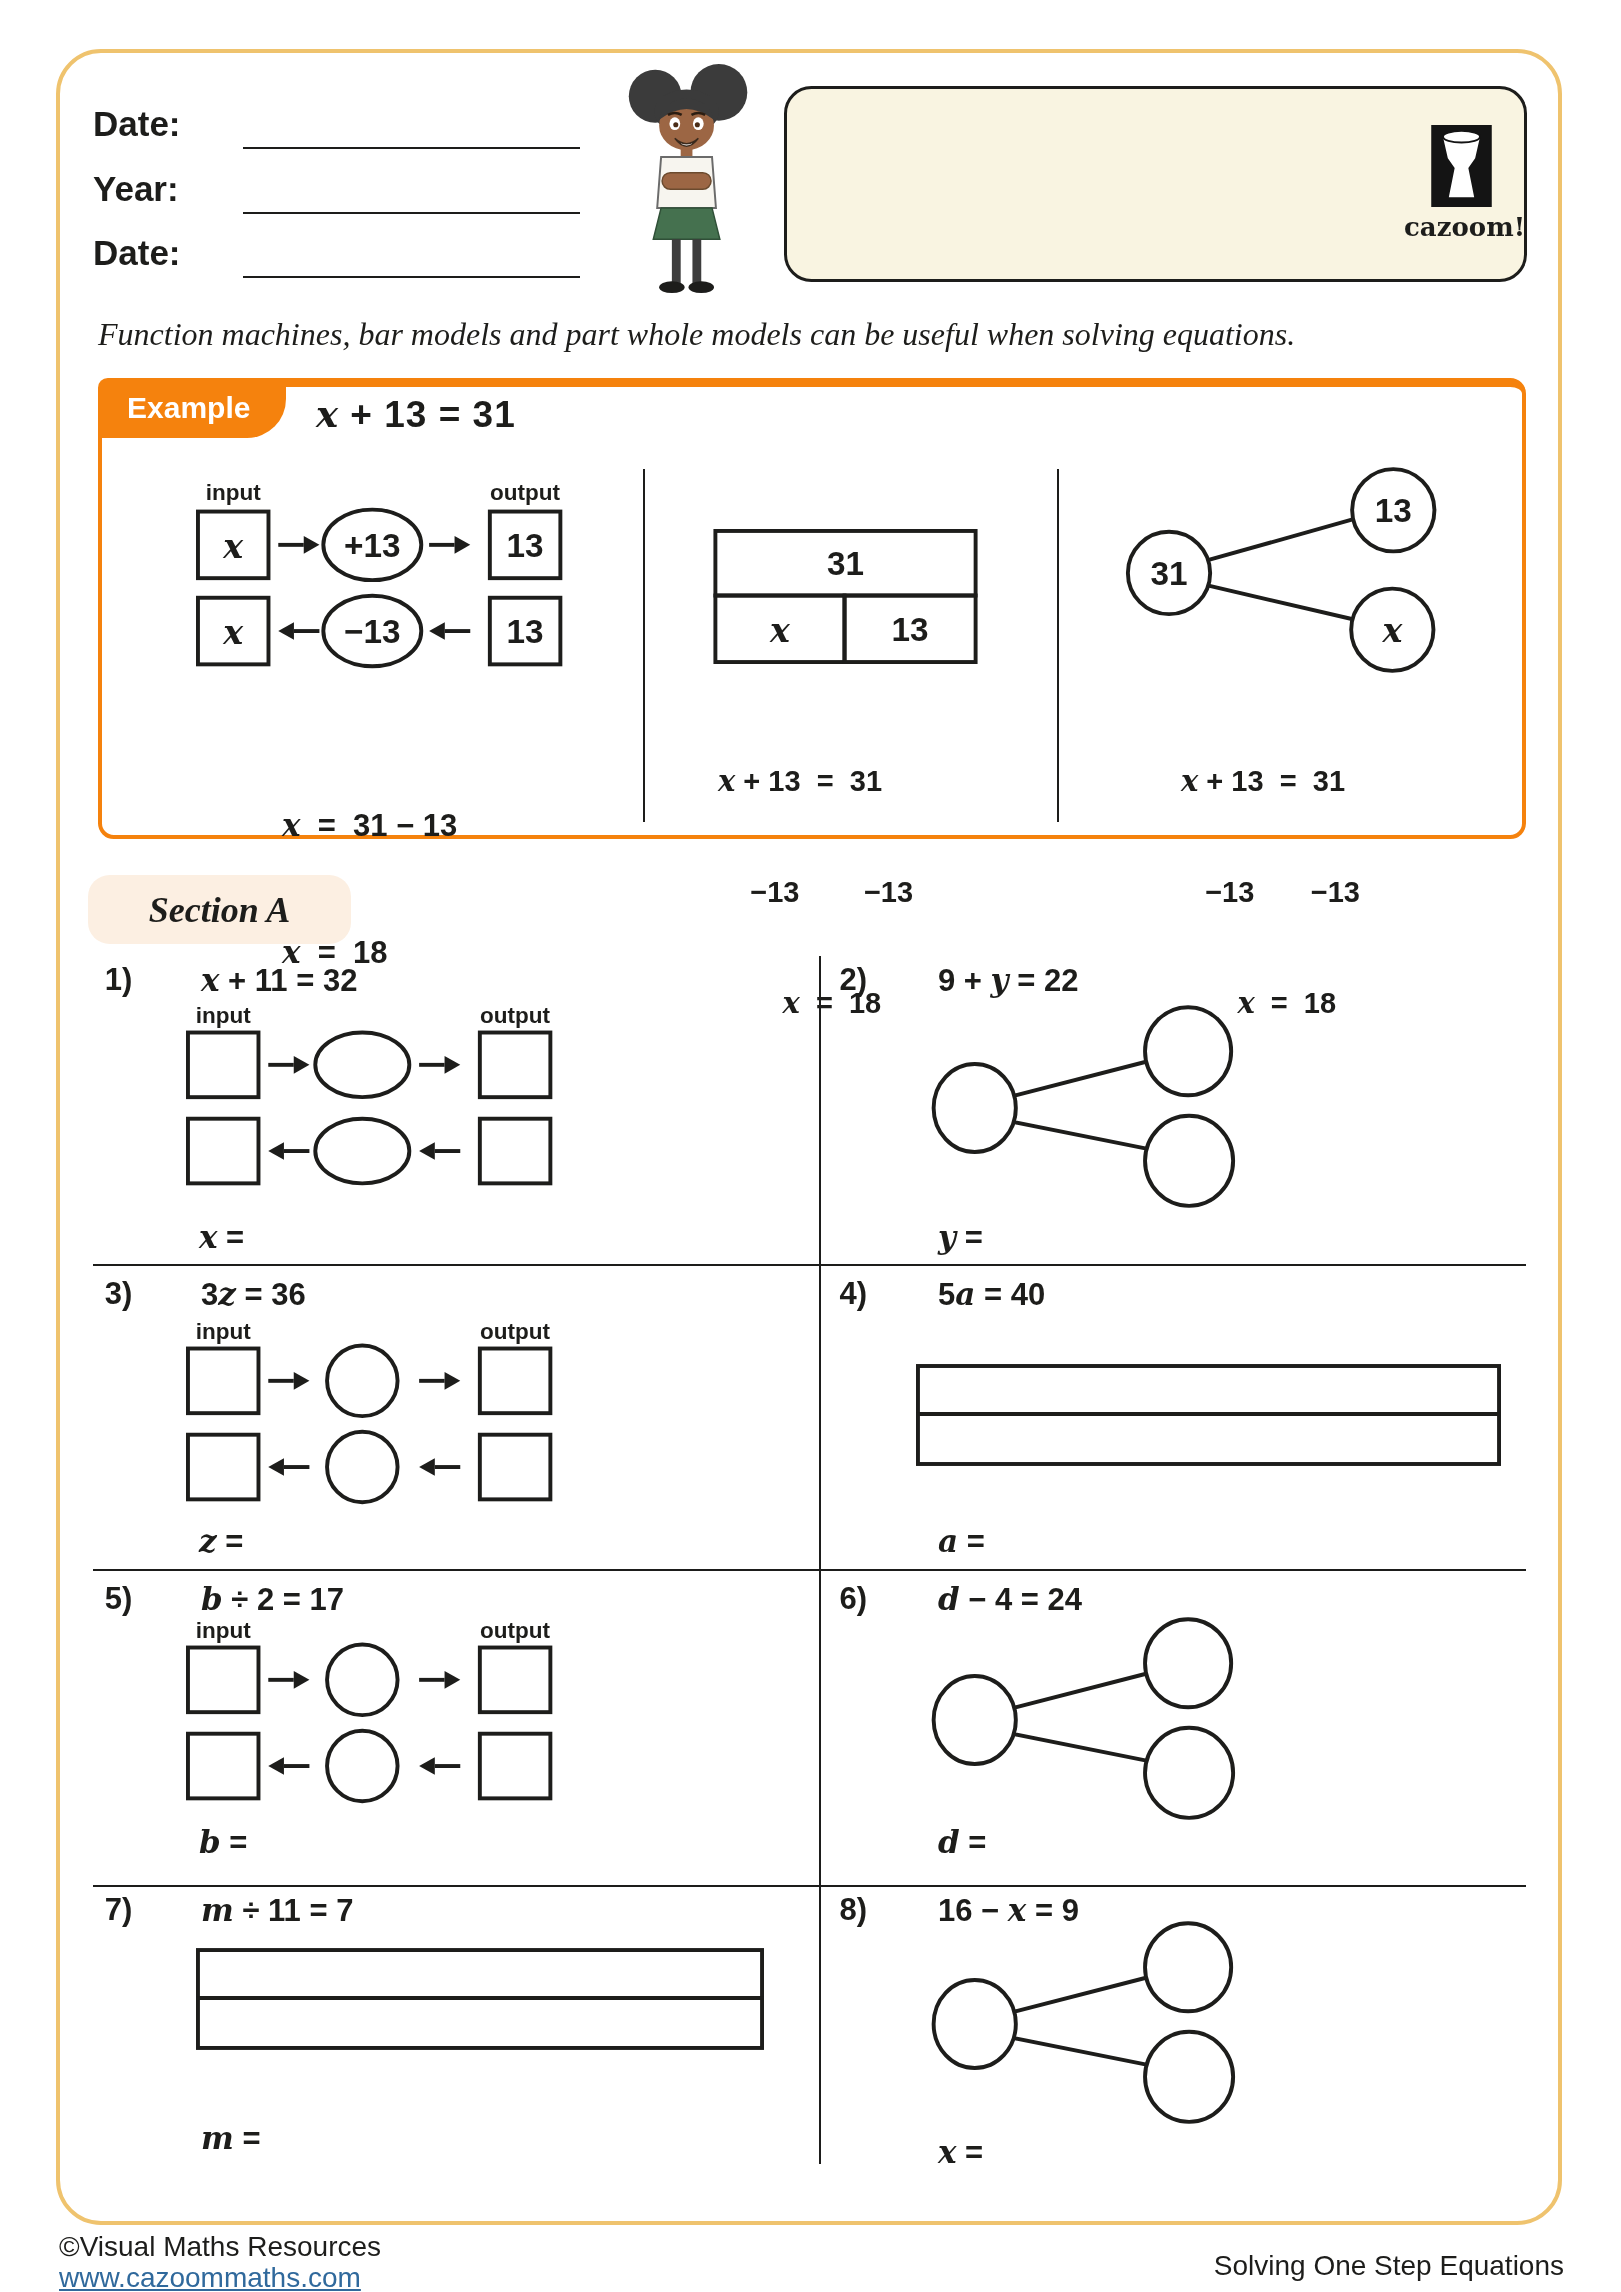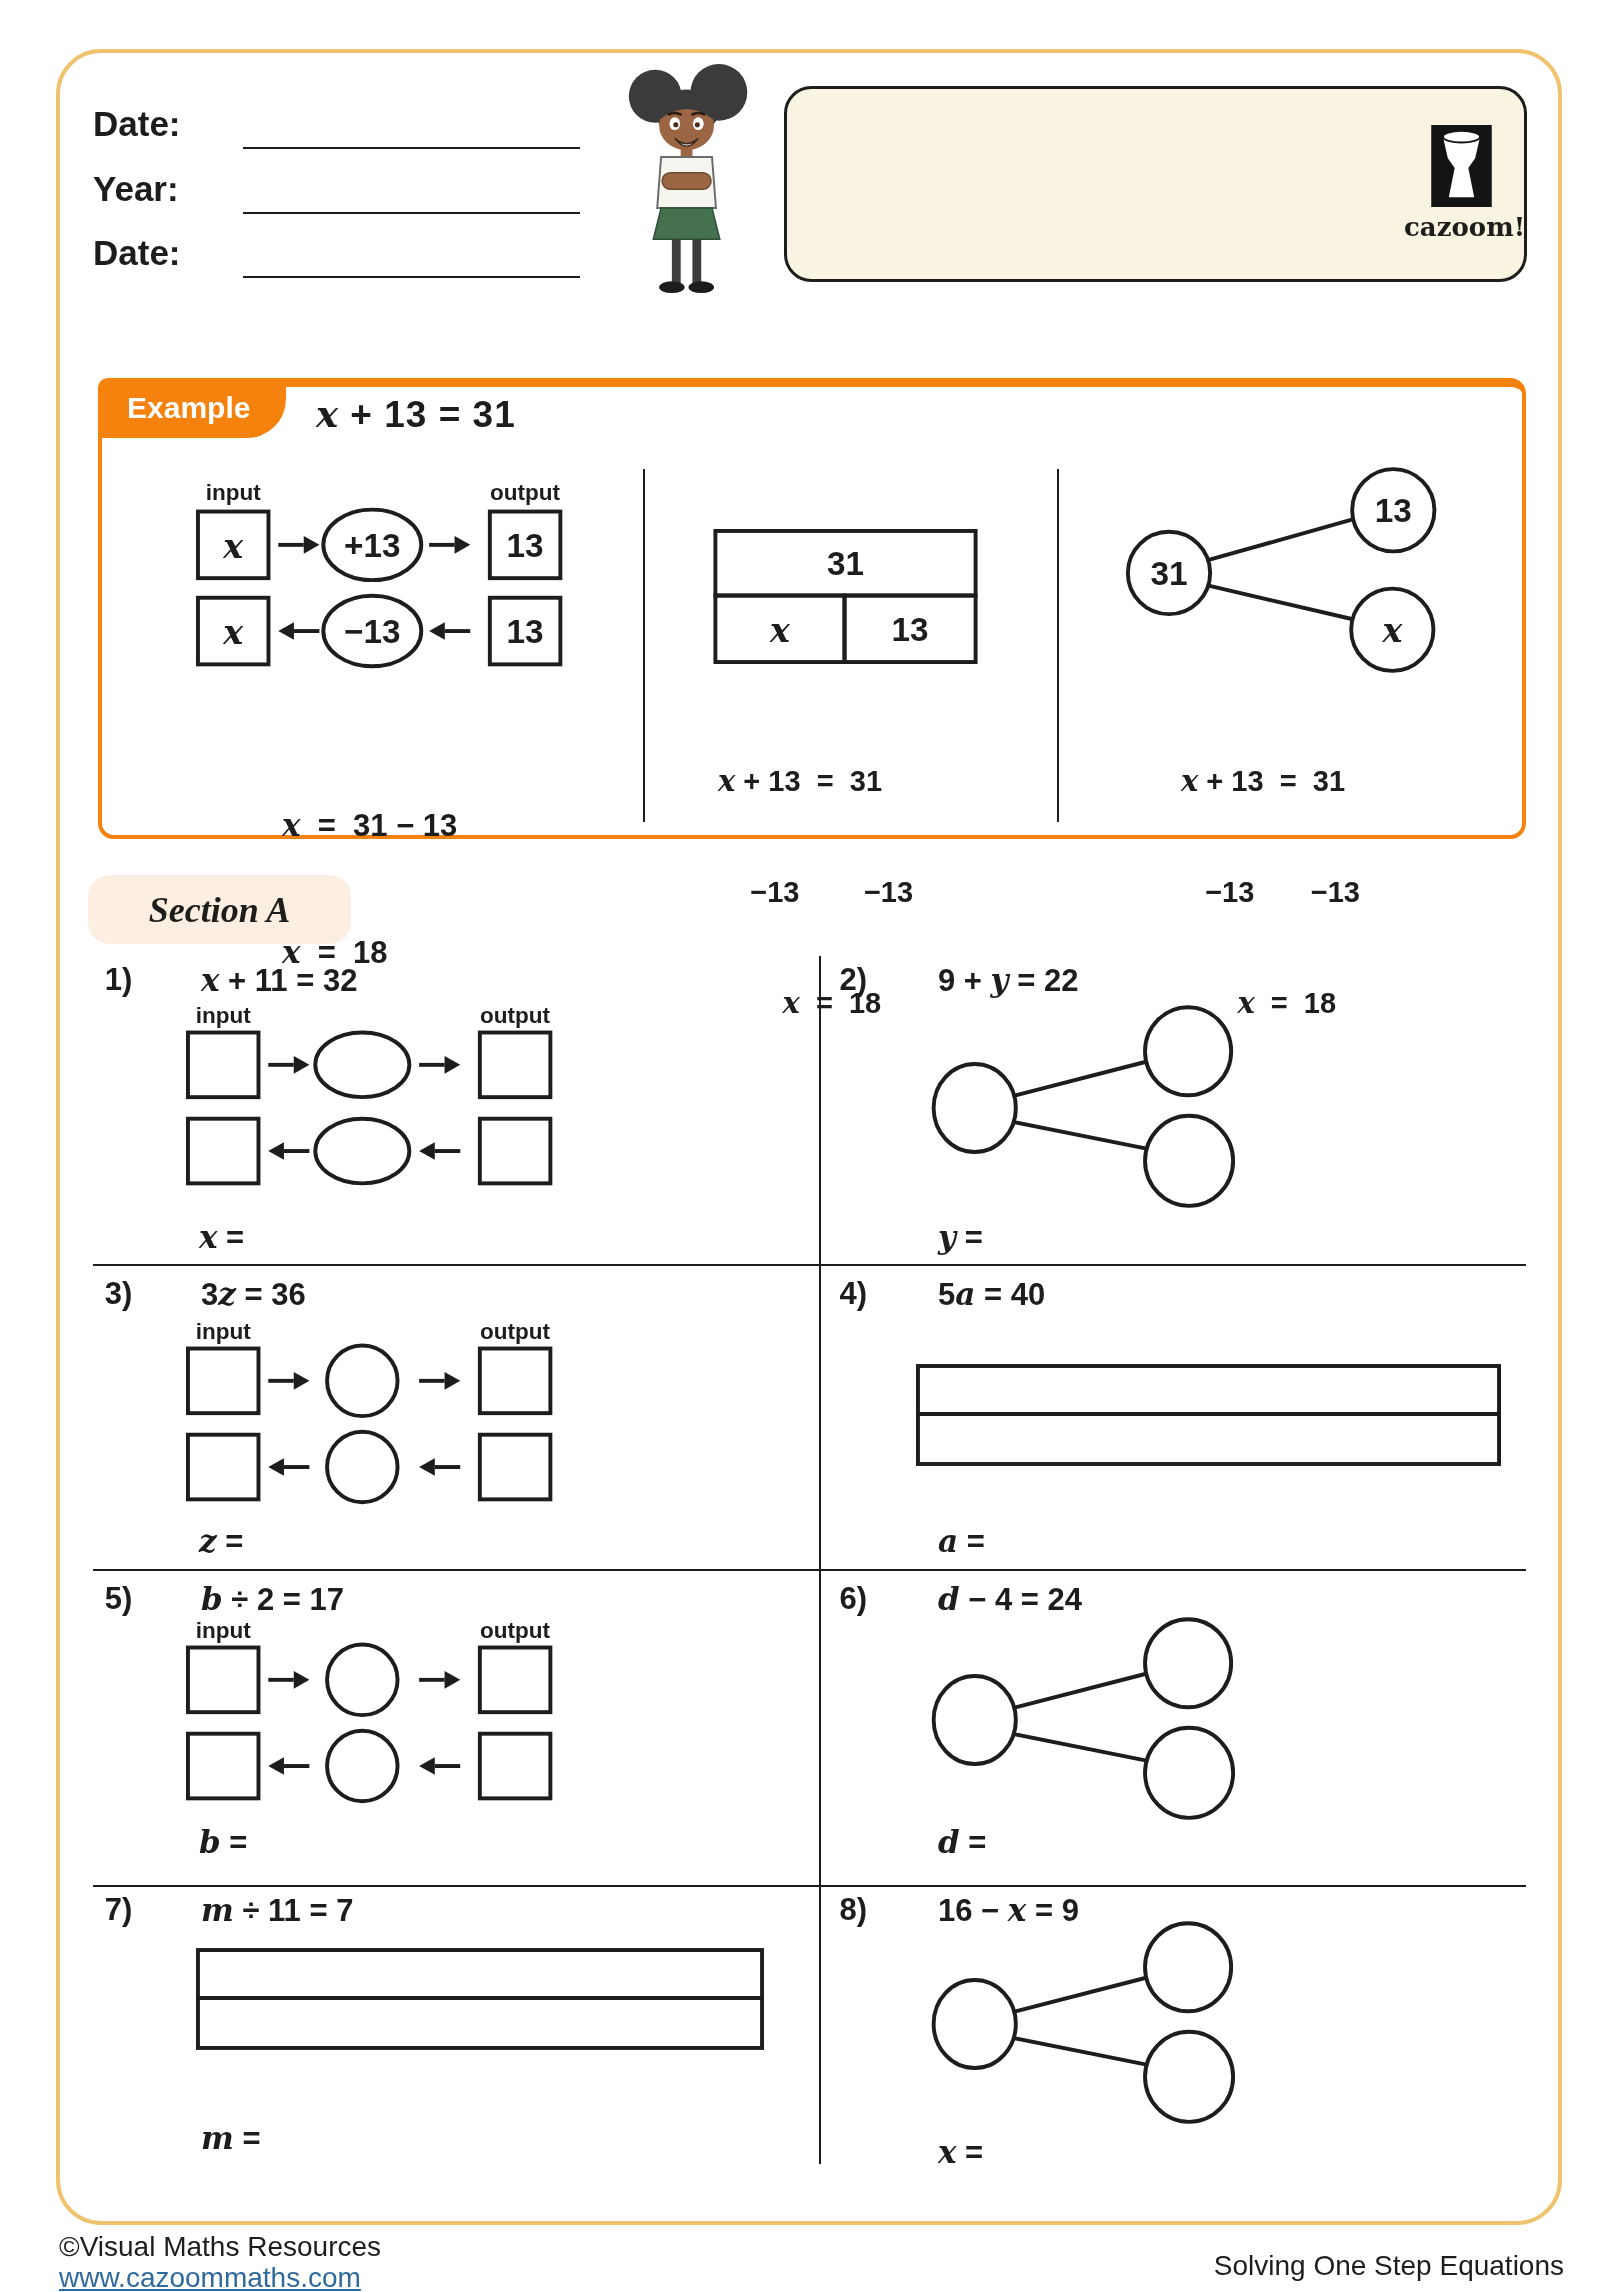--- a/index.html
+++ b/index.html
@@ -80,20 +80,21 @@
   </svg>
 
   <div class="abs titlebox"></div>
   <svg class="abs" style="left:1431px;top:125px" width="61" height="82" viewBox="0 0 62 84">
     <rect x="0" y="0" width="62" height="84" fill="#141414"></rect>
     <path d="M12,12 L50,12 L45,34 L38,44 L44,74 L18,74 L24,44 L17,34 Z" fill="#ffffff"></path>
     <ellipse cx="31" cy="12" rx="19" ry="6" fill="#ffffff" stroke="#141414" stroke-width="2"></ellipse>
   </svg>
   <div class="abs logotxt" style="left:1404px;top:212px;width:118px">cazoom!</div>
 
+  <div class="abs intro">Function machines, bar models and part whole models can be useful when solving equations.</div>
 
   <div class="abs exbox"></div>
   <div class="abs extab">
     <span>Example</span>
   </div>
   <div class="abs exeq">
     <span></span><span class="mvar">x</span><span> + 13 = 31</span>
   </div>
   <div class="abs vline" style="left:643px;top:469px;height:353px"></div>
   <div class="abs vline" style="left:1057px;top:469px;height:353px"></div>

